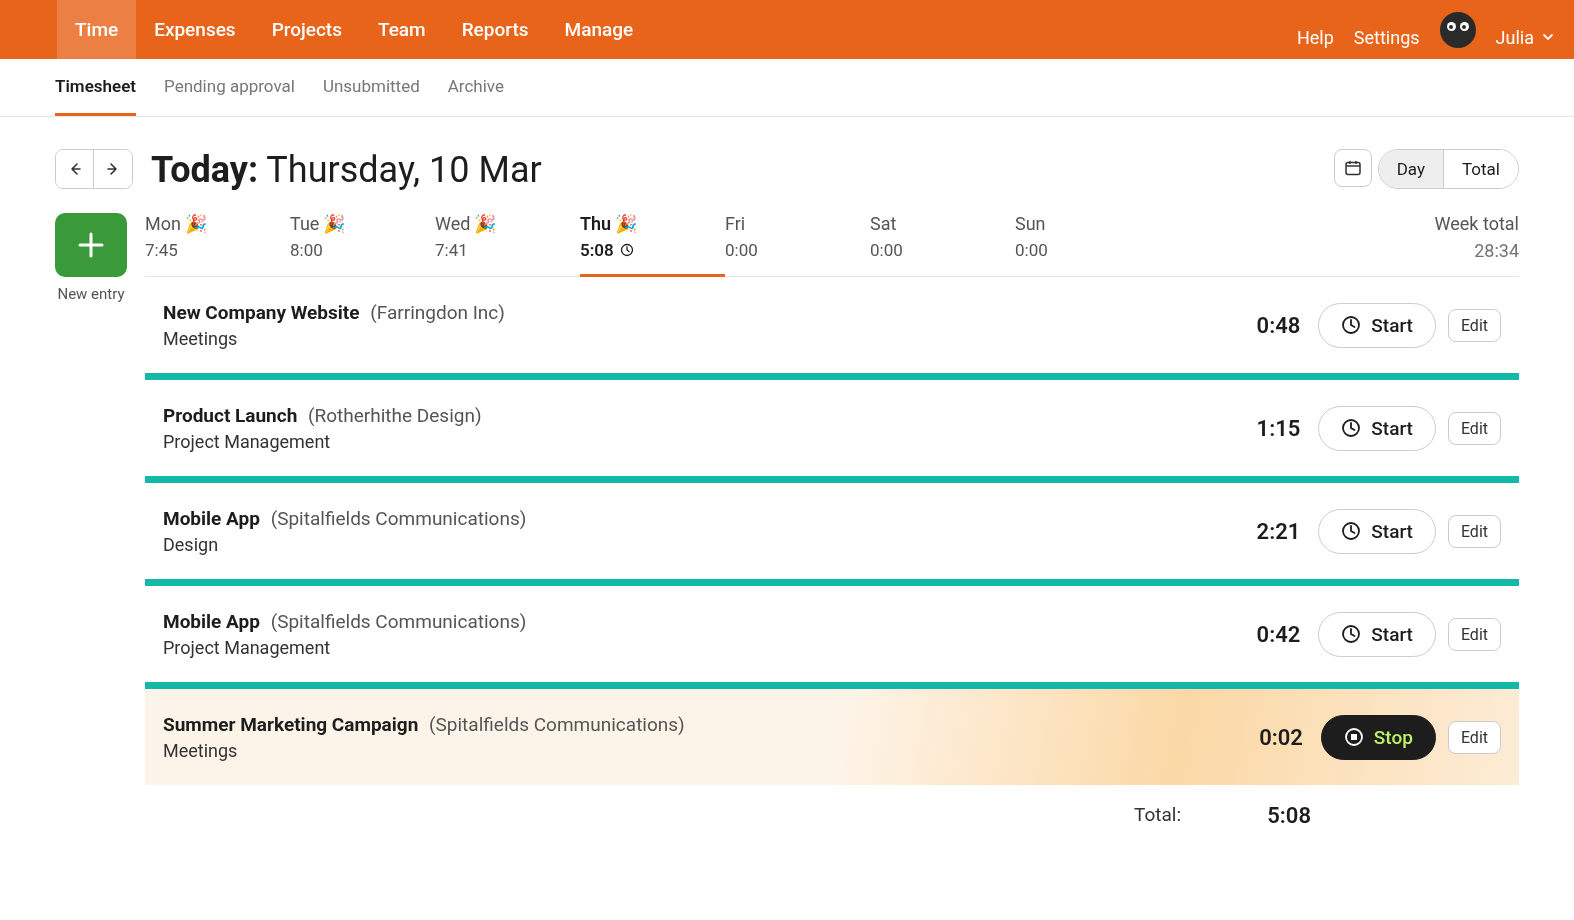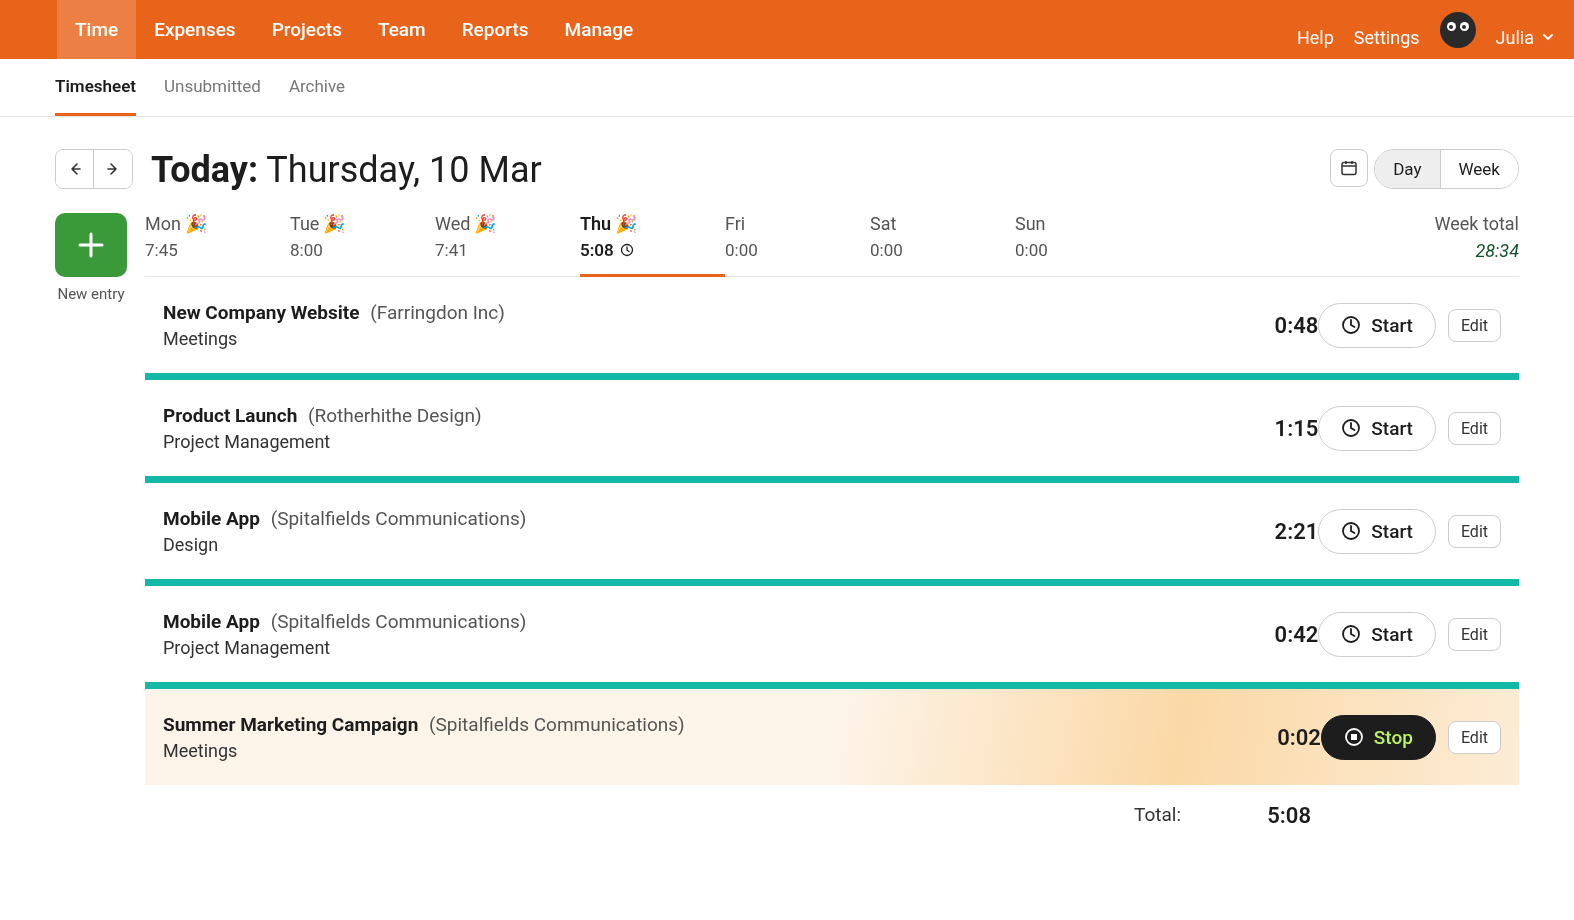--- a/index.html
+++ b/index.html
@@ -52,31 +52,31 @@
 
   
   .weekstrip { display:flex; border-bottom:1px solid #e5e5e5; }
   .weekday { flex: 0 0 145px; padding: 0 0 14px 0; cursor:pointer; }
   .weekday .dname { font-size:18px; color:#555; margin-bottom:6px; }
   .weekday .dtime { font-size:17px; color:#555; display:flex; align-items:center; gap:6px; }
   .weekday.active { border-bottom:3px solid #e8641b; margin-bottom:-1px; }
   .weekday.active .dname, .weekday.active .dtime { color:#1d1d1d; font-weight:600; }
   .weektotal { margin-left:auto; text-align:right; }
   .weektotal .wtl { font-size:18px; color:#555; margin-bottom:6px; }
-  .weektotal .wtv { font-size:18px; color:#14532d;font-style:italic; }
+  .weektotal .wtv { font-size:18px; color:#737373; }
 
   
   .entries { }
   .entry { display:flex; align-items:center; padding: 24px 18px 24px 18px; border-bottom:7px solid #14b8a6; }
   .entry .einfo { flex:1; min-width:0; }
   .entry .etitle { font-size:19px; }
   .entry .etitle .proj { font-weight:700; }
   .entry .etitle .client { color:#555; margin-left:6px; }
   .entry .etask { font-size:18px; color:#333; margin-top:4px; }
-  .entry .etime { font-size:22px; font-weight:600; width:90px; text-align:right; }
+  .entry .etime { font-size:22px; font-weight:600; width:90px; text-align:right; margin-right:18px; }
   .start-btn, .stop-btn { display:inline-flex; align-items:center; gap:10px; border-radius:24px; padding: 10px 22px; font-size:19px; font-weight:500; cursor:pointer; }
   .start-btn { border:1px solid #ccc; background:#fff; color:#1d1d1d; }
   .stop-btn { border:1px solid #1d1d1d; background:#1d1d1d; color:#bef264; }
   .edit-btn { border:1px solid #ccc; border-radius:8px; background:#fff; color:#333; font-size:16px; padding:6px 12px; margin-left:12px; cursor:pointer; }
 
   .entry.running { background: linear-gradient(100deg, #fdf4e9 0%, #fdf4e9 50%, #fbd8a6 75%, #fcecd6 100%); border-bottom: none; }
 
   .total-row { display:flex; padding: 18px 18px 0 0; }
   .total-row .tlabel { margin-left:auto; font-size:19px; color:#333; margin-right: 40px; }
   .total-row .tval { font-size:22px; font-weight:600; width:90px; text-align:right; margin-right:190px; }
@@ -106,20 +106,21 @@
       <span>Julia</span>
       <svg class="chevron-down" viewBox="0 0 12 12">
           <path d="M2 4 L6 8 L10 4" stroke="#fff" stroke-width="1.8" fill="none" stroke-linecap="round"></path>
         </svg>
     </div>
   </div>
 </div>
 
 <div class="subtabs" id="subtabs">
     <div class="tab active">Timesheet</div>
+    <div class="tab">Pending approval</div>
     <div class="tab">Unsubmitted</div>
     <div class="tab">Archive</div>
   </div>
 
 <div class="content">
 
   <div class="page-header">
     <div class="nav-arrows">
       <button>
         <svg width="16" height="16" viewBox="0 0 16 16">
@@ -138,21 +139,21 @@
     </div>
     <div class="right-controls">
       <button class="icon-btn">
         <svg width="18" height="18" viewBox="0 0 18 18">
             <rect x="2" y="3.5" width="14" height="12" rx="2" stroke="#333" stroke-width="1.5" fill="none"></rect>
             <path d="M2 7 H16 M6 2 V5 M12 2 V5" stroke="#333" stroke-width="1.5"></path>
           </svg>
       </button>
       <div class="seg">
         <button class="active">Day</button>
-        <button>Week</button>
+        <button>Total</button>
       </div>
     </div>
   </div>
 
   <div class="layout">
     <div class="addcol">
       <div class="add-btn">
         <svg width="34" height="34" viewBox="0 0 34 34">
             <path d="M17 6 V28 M6 17 H28" stroke="#fff" stroke-width="3" stroke-linecap="round"></path>
           </svg>

